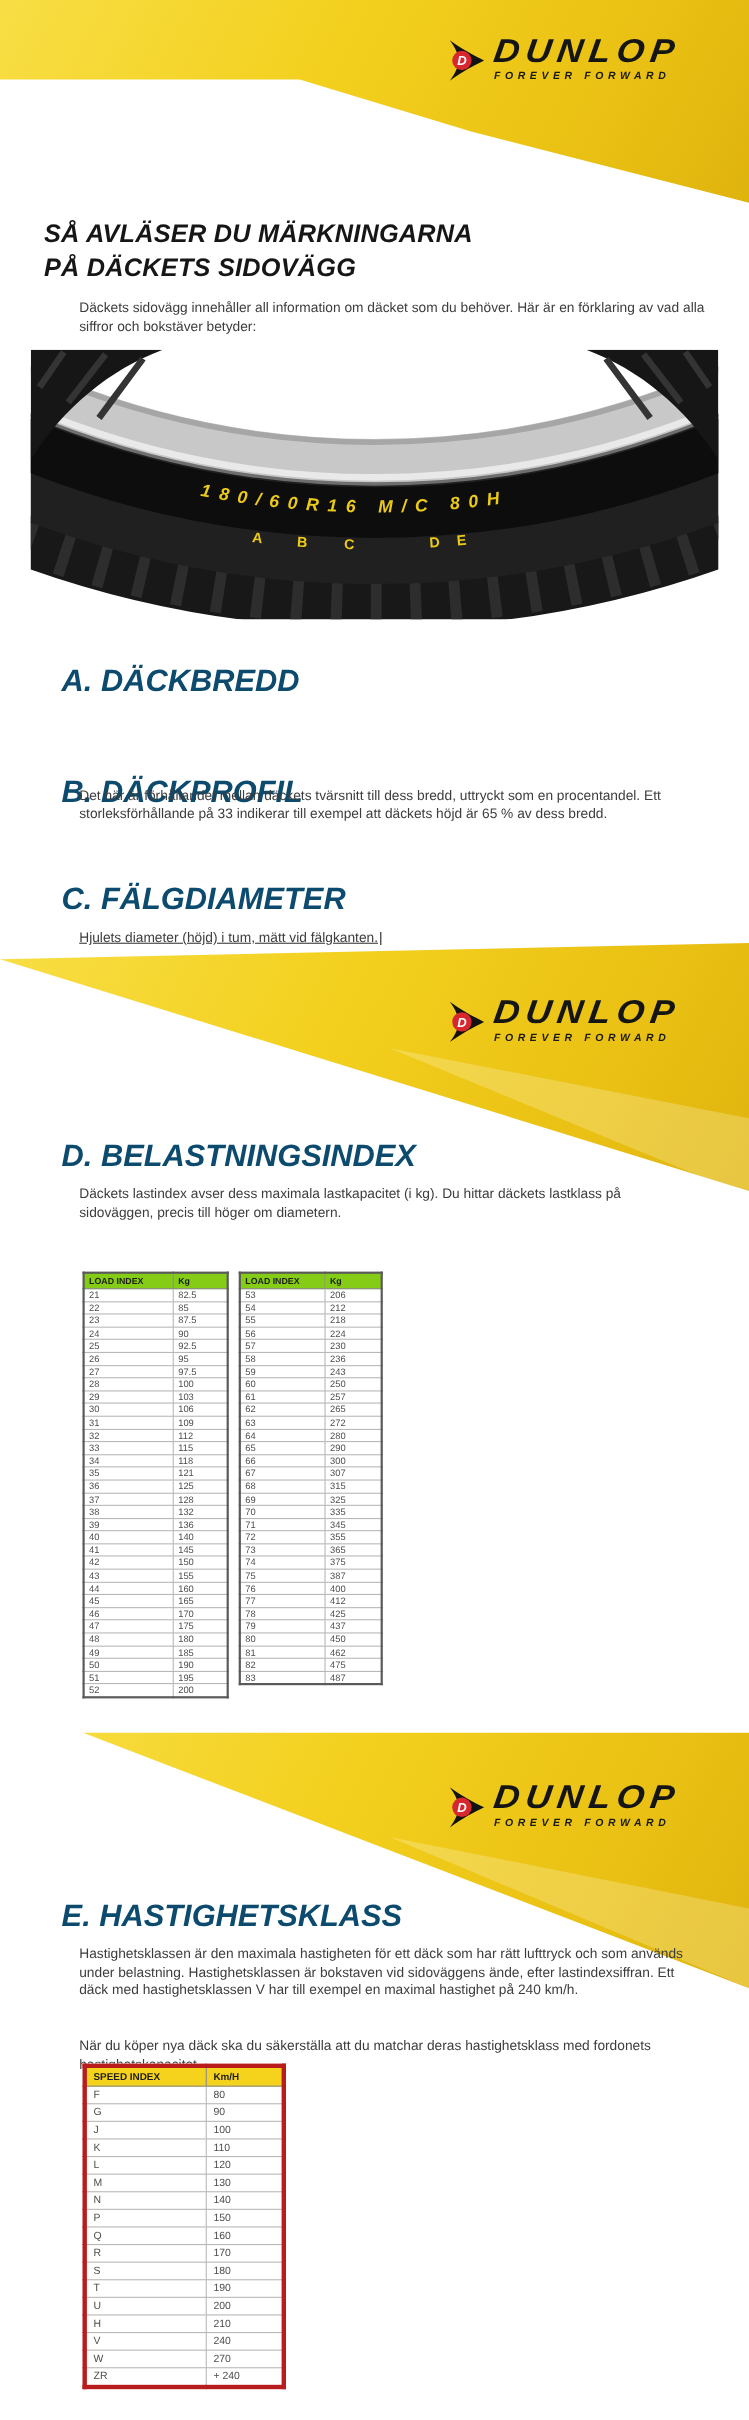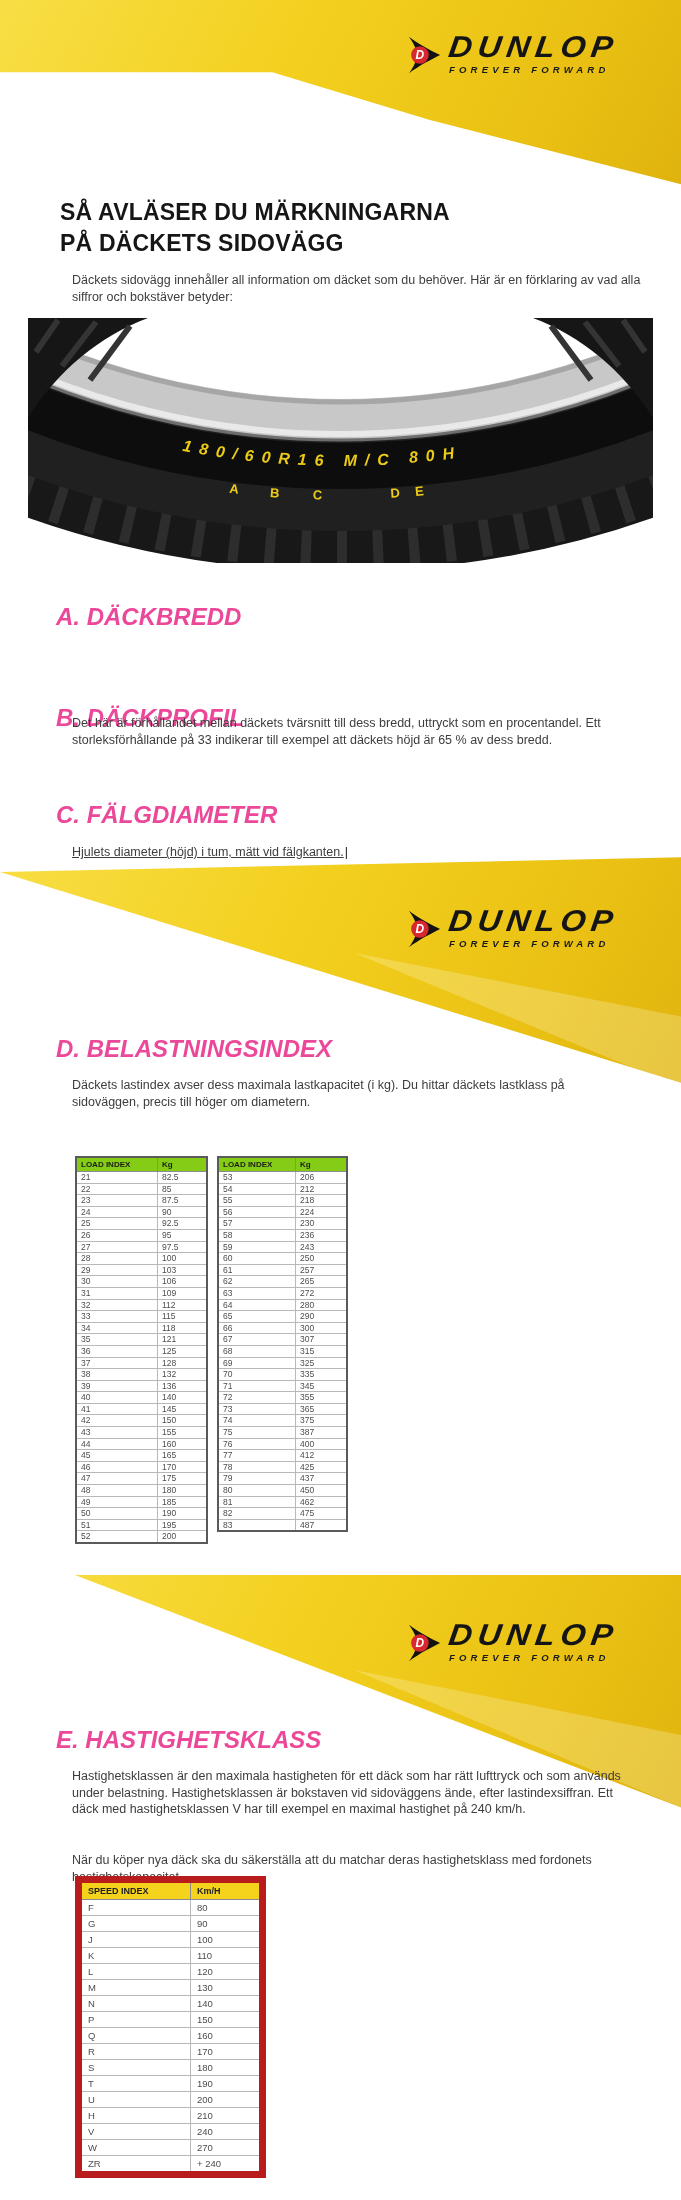--- a/index.html
+++ b/index.html
@@ -25,24 +25,24 @@
   .logo-texts{display:flex;flex-direction:column;}
   .brand{font-size:30px;font-weight:bold;font-style:italic;color:#151515;line-height:26px;
          letter-spacing:5px;transform:skewX(-8deg) scaleX(1.08);transform-origin:left center;}
   .tagline{font-size:9.5px;font-weight:bold;font-style:italic;color:#1a1a1a;
            letter-spacing:4.2px;margin-top:4px;}
   .logo1{left:408px;top:34px;}
   .logo2{left:408px;top:908px;}
   .logo3{left:408px;top:1622px;}
 
   
-  .main-title{position:absolute;left:60px;top:197px;font-size:23px;font-weight:bold;
-              color:#161616;line-height:31px;letter-spacing:.2px;z-index:3;}
-  .sec-h{position:absolute;left:56px;font-size:24px;font-weight:bold;font-style:italic;
-         color:#ec4899;z-index:3;}
+  .main-title{position:absolute;left:40px;top:197px;font-size:23px;font-weight:bold;
+              font-style:italic;color:#161616;line-height:31px;letter-spacing:.2px;z-index:3;}
+  .sec-h{position:absolute;left:56px;font-size:28px;font-weight:bold;font-style:italic;
+         color:#0c4a6e;z-index:3;}
   .para{position:absolute;left:72px;width:572px;font-size:12.5px;color:#3d3d3d;
         line-height:16.5px;z-index:3;}
   .cursor{display:inline-block;color:#222;font-weight:400;margin-left:1px;}
 
   
   .tire{position:absolute;left:28px;top:318px;width:625px;height:245px;z-index:2;}
   .tire svg{display:block;}
   .size-text{font-size:16px;font-weight:bold;font-style:italic;fill:#ebca18;letter-spacing:8px;}
   .marker-text{font-size:13px;font-weight:bold;fill:#ebca18;letter-spacing:1px;}
 
@@ -54,21 +54,21 @@
              border:1px solid #8c8c8c;padding:2px 4px;}
   .ltable td{border:1px solid #b8b8b8;padding:1px 4px;line-height:8.6px;height:8.6px;}
   .ltable-left{left:75px;}
   .ltable-right{left:217px;}
   .ltable-left th:first-child,.ltable-left td:first-child{width:72px;}
   .ltable-left th:last-child,.ltable-left td:last-child{width:40px;}
   .ltable-right th:first-child,.ltable-right td:first-child{width:68px;}
   .ltable-right th:last-child,.ltable-right td:last-child{width:42px;}
 
   .stable{position:absolute;left:75px;top:1876px;font-size:9.5px;color:#4d4d4d;
-          border:7px solid #b91c1c;}
+          border:4px solid #b91c1c;}
   .stable th{background:#f5d31d;color:#1d1d1d;font-size:9px;text-align:left;
              border:1px solid #8c8c8c;padding:3px 6px;}
   .stable td{border:1px solid #b8b8b8;padding:2px 6px;line-height:11px;height:11px;}
   .stable th:first-child,.stable td:first-child{width:96px;}
   .stable th:last-child,.stable td:last-child{width:56px;}
 </style>
 </head>
 <body>
 
 <div class="page">

